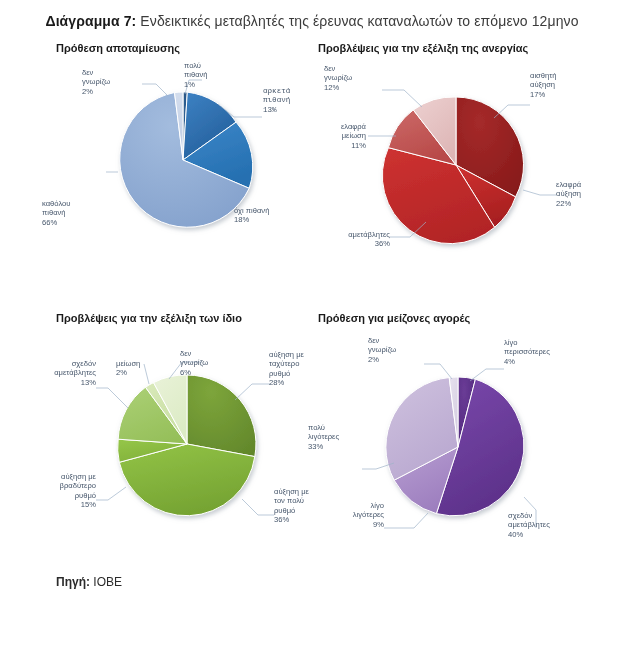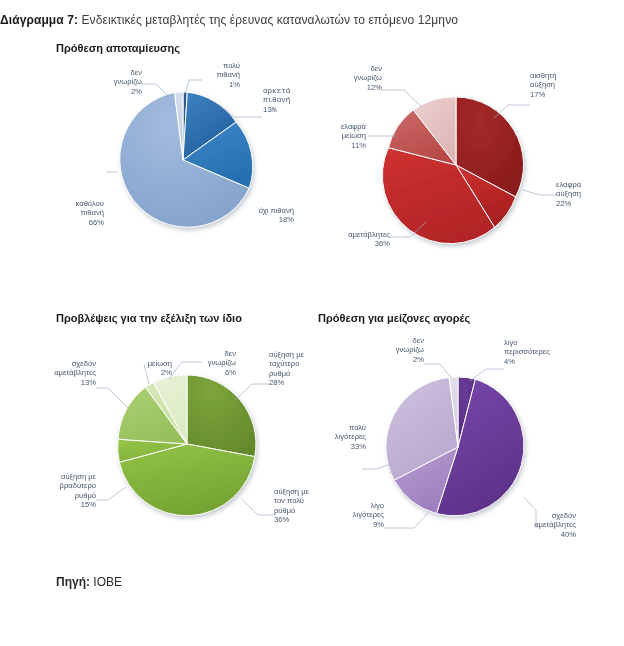--- a/index.html
+++ b/index.html
@@ -20,22 +20,22 @@
     width: 624px;
     height: 646px;
   }
 
   
   .figure-caption {
     position: absolute;
     left: 0;
     top: 13px;
     width: 624px;
-    text-align: left;
-    font-size: 12px;
+    text-align: center;
+    font-size: 14px;
     letter-spacing: .1px;
     color: #3b3b3b;
     white-space: nowrap;
   }
   .figure-caption .cap-strong {
     font-weight: bold;
     color: #1a1a1a;
   }
 
   
@@ -58,21 +58,21 @@
     display: block;
     overflow: visible;
   }
 
   
   .dlabel {
     position: absolute;
     font-size: 7.6px;
     line-height: 9.4px;
     color: #46566b;
-    text-align: right;
+    text-align: left;
     white-space: nowrap;
   }
   .dlabel.right { text-align: left; }
   .dlabel.left  { text-align: right; }
 
   
   .source {
     position: absolute;
     left: 56px;
     top: 575px;
@@ -165,20 +165,21 @@
     </div>
 
     <div class="dlabel" style="left:26px; top:26px; width:60px;">
       <div>δεν</div>
       <div>γνωρίζω</div>
       <div>2%</div>
     </div>
   </div>
 
   <div class="panel" style="left:318px; top:42px; width:300px; height:250px;">
+    <div class="panel-title">Προβλέψεις για την εξέλιξη της ανεργίας</div>
 
     <div class="plot" style="left:0px; top:18px; width:300px; height:230px;">
       <svg width="300" height="230" viewBox="0 0 300 230">
         <defs>
           <radialGradient id="g2a" cx="35%" cy="25%" r="100%">
             <stop offset="0%" stop-color="#a52a2a"></stop>
               <stop offset="100%" stop-color="#831717"></stop>
           </radialGradient>
           <linearGradient id="g2b" x1="0" y1="0" x2="0.3" y2="1">
             <stop offset="0%" stop-color="#cf3231"></stop>

